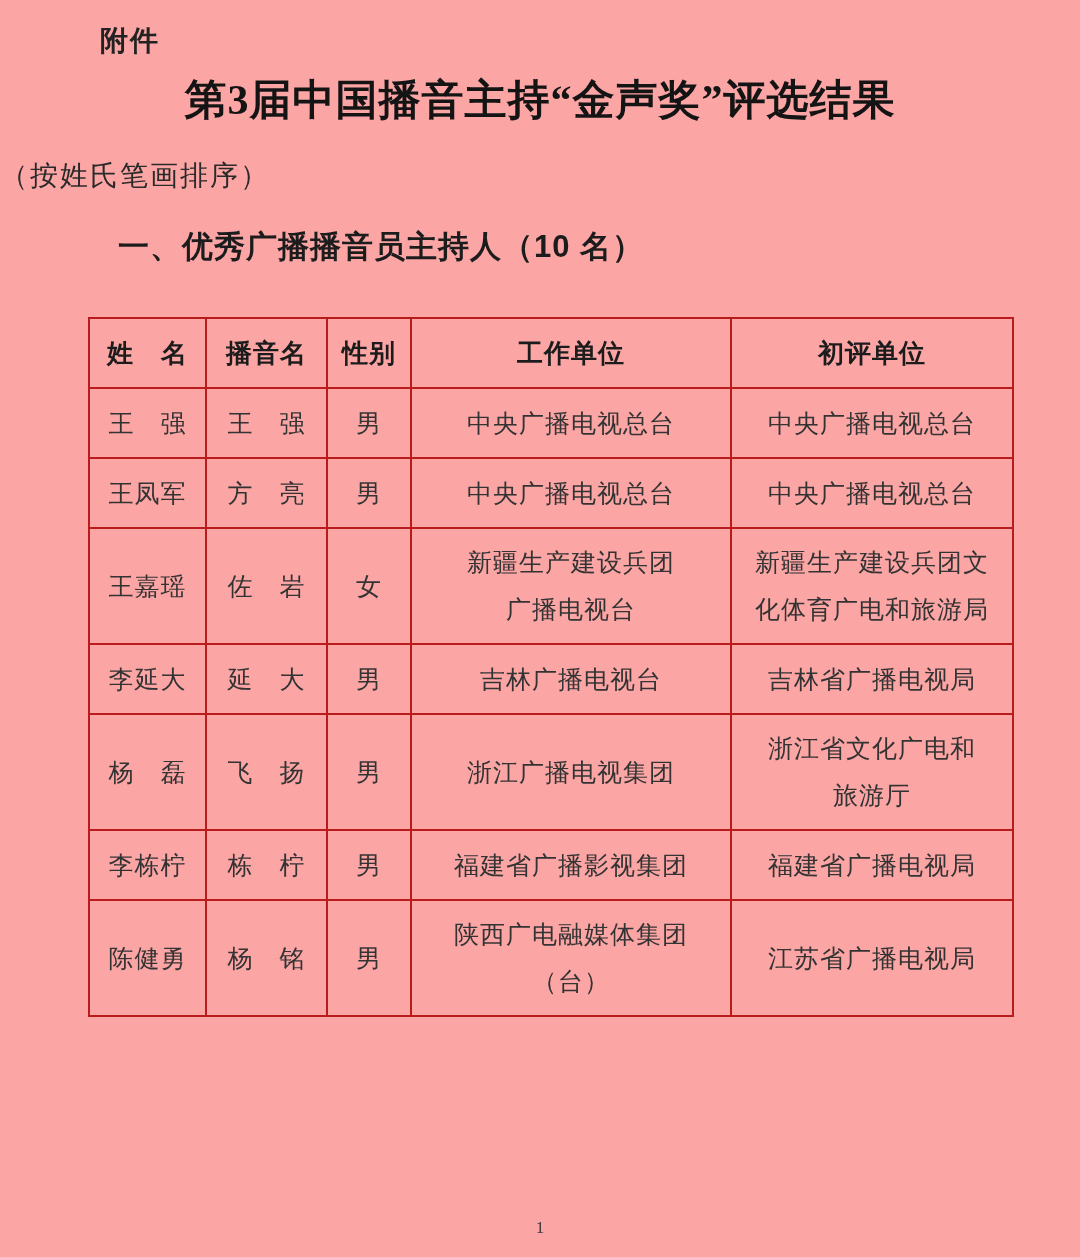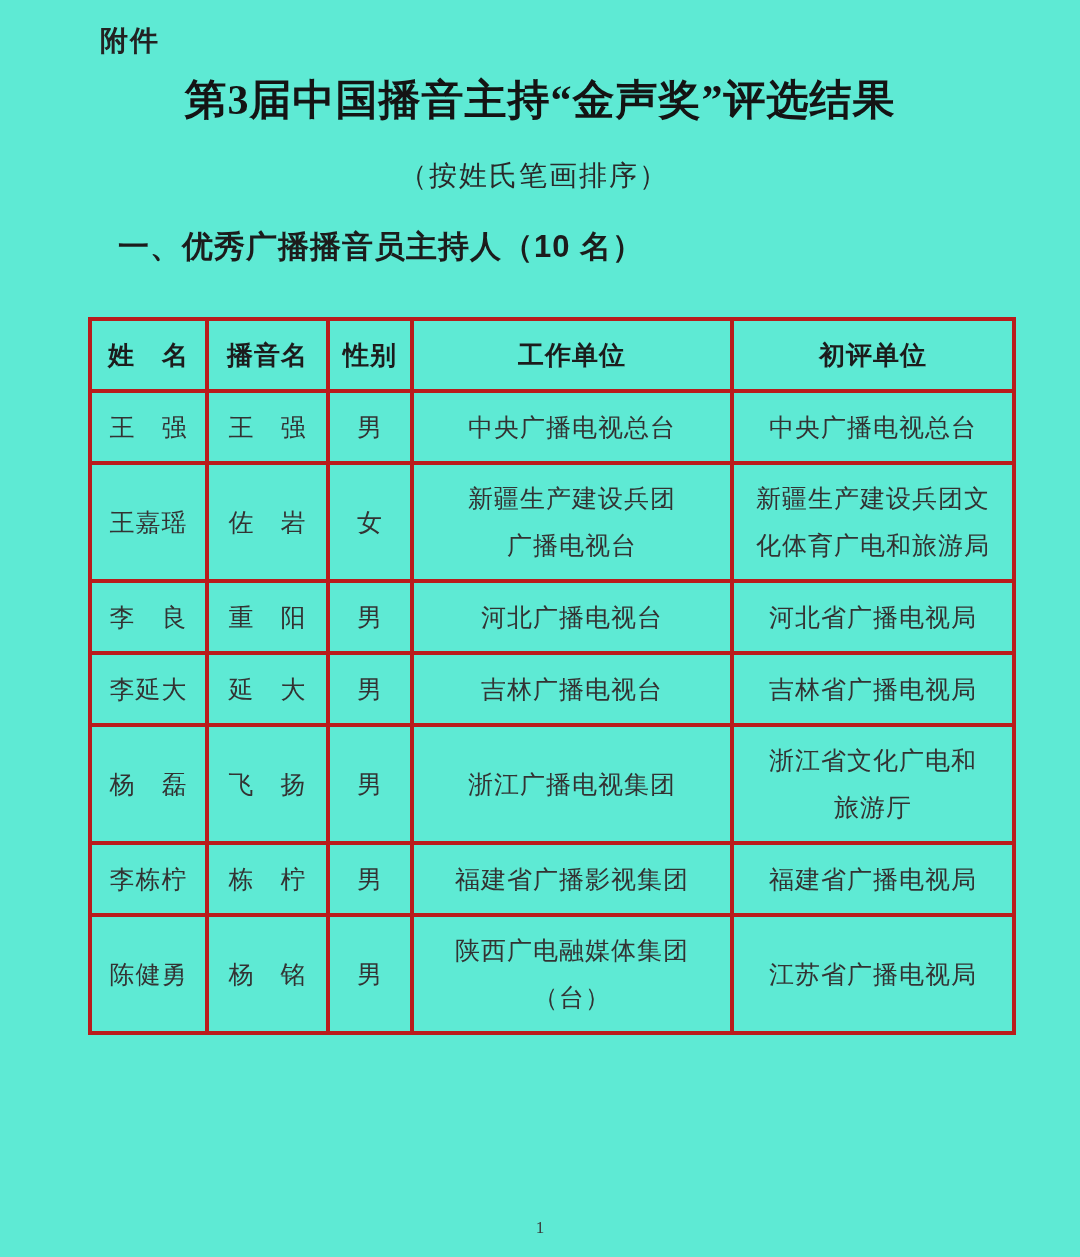--- a/index.html
+++ b/index.html
@@ -11,21 +11,21 @@
     width: 1080px;
     height: 1257px;
     position: relative;
     overflow: hidden;
     font-family: "Liberation Serif", "DejaVu Serif", serif;
     color: #2e2e2e;
   }
   .page {
     width: 1080px;
     height: 1257px;
-    background: #5eead4;
+    background: #fca5a5;
     position: relative;
   }
   .attachment-label {
     position: absolute;
     left: 100px;
     top: 22px;
     font-family: "Liberation Sans", "DejaVu Sans", sans-serif;
     font-weight: bold;
     font-size: 28px;
     color: #222222;
@@ -43,21 +43,21 @@
     font-size: 42px;
     line-height: 48px;
     color: #141414;
     letter-spacing: 1px;
   }
   .doc-subtitle {
     position: absolute;
     left: 0;
     top: 158px;
     width: 1068px;
-    text-align: center;
+    text-align: left;
     font-family: "Liberation Serif", "DejaVu Serif", serif;
     font-size: 28px;
     line-height: 36px;
     color: #2a2a2a;
     letter-spacing: 2px;
   }
   .section-heading {
     position: absolute;
     left: 108px;
     top: 218px;
@@ -72,21 +72,21 @@
   table.winners {
     position: absolute;
     left: 88px;
     top: 317px;
     width: 924px;
     border-collapse: collapse;
     table-layout: fixed;
   }
   table.winners th,
   table.winners td {
-    border: 4px solid #b91c1c;
+    border: 2px solid #b91c1c;
     text-align: center;
     vertical-align: middle;
     overflow: hidden;
   }
   table.winners th {
     height: 68px;
     font-family: "Liberation Sans", "DejaVu Sans", sans-serif;
     font-weight: bold;
     font-size: 26px;
     color: #1c1c1c;
@@ -146,36 +146,36 @@
     </thead>
     <tbody id="table-body">
         <tr>
           <td>王　强</td>
           <td>王　强</td>
           <td>男</td>
           <td>中央广播电视总台</td>
           <td>中央广播电视总台</td>
         </tr>
         <tr>
+          <td>王凤军</td>
+          <td>方　亮</td>
+          <td>男</td>
+          <td>中央广播电视总台</td>
+          <td>中央广播电视总台</td>
+        </tr>
+        <tr>
           <td>王嘉瑶</td>
           <td>佐　岩</td>
           <td>女</td>
           <td>新疆生产建设兵团
 广播电视台</td>
           <td>新疆生产建设兵团文
 化体育广电和旅游局</td>
         </tr>
         <tr>
-          <td>李　良</td>
-          <td>重　阳</td>
-          <td>男</td>
-          <td>河北广播电视台</td>
-          <td>河北省广播电视局</td>
-        </tr>
-        <tr>
           <td>李延大</td>
           <td>延　大</td>
           <td>男</td>
           <td>吉林广播电视台</td>
           <td>吉林省广播电视局</td>
         </tr>
         <tr>
           <td>杨　磊</td>
           <td>飞　扬</td>
           <td>男</td>

